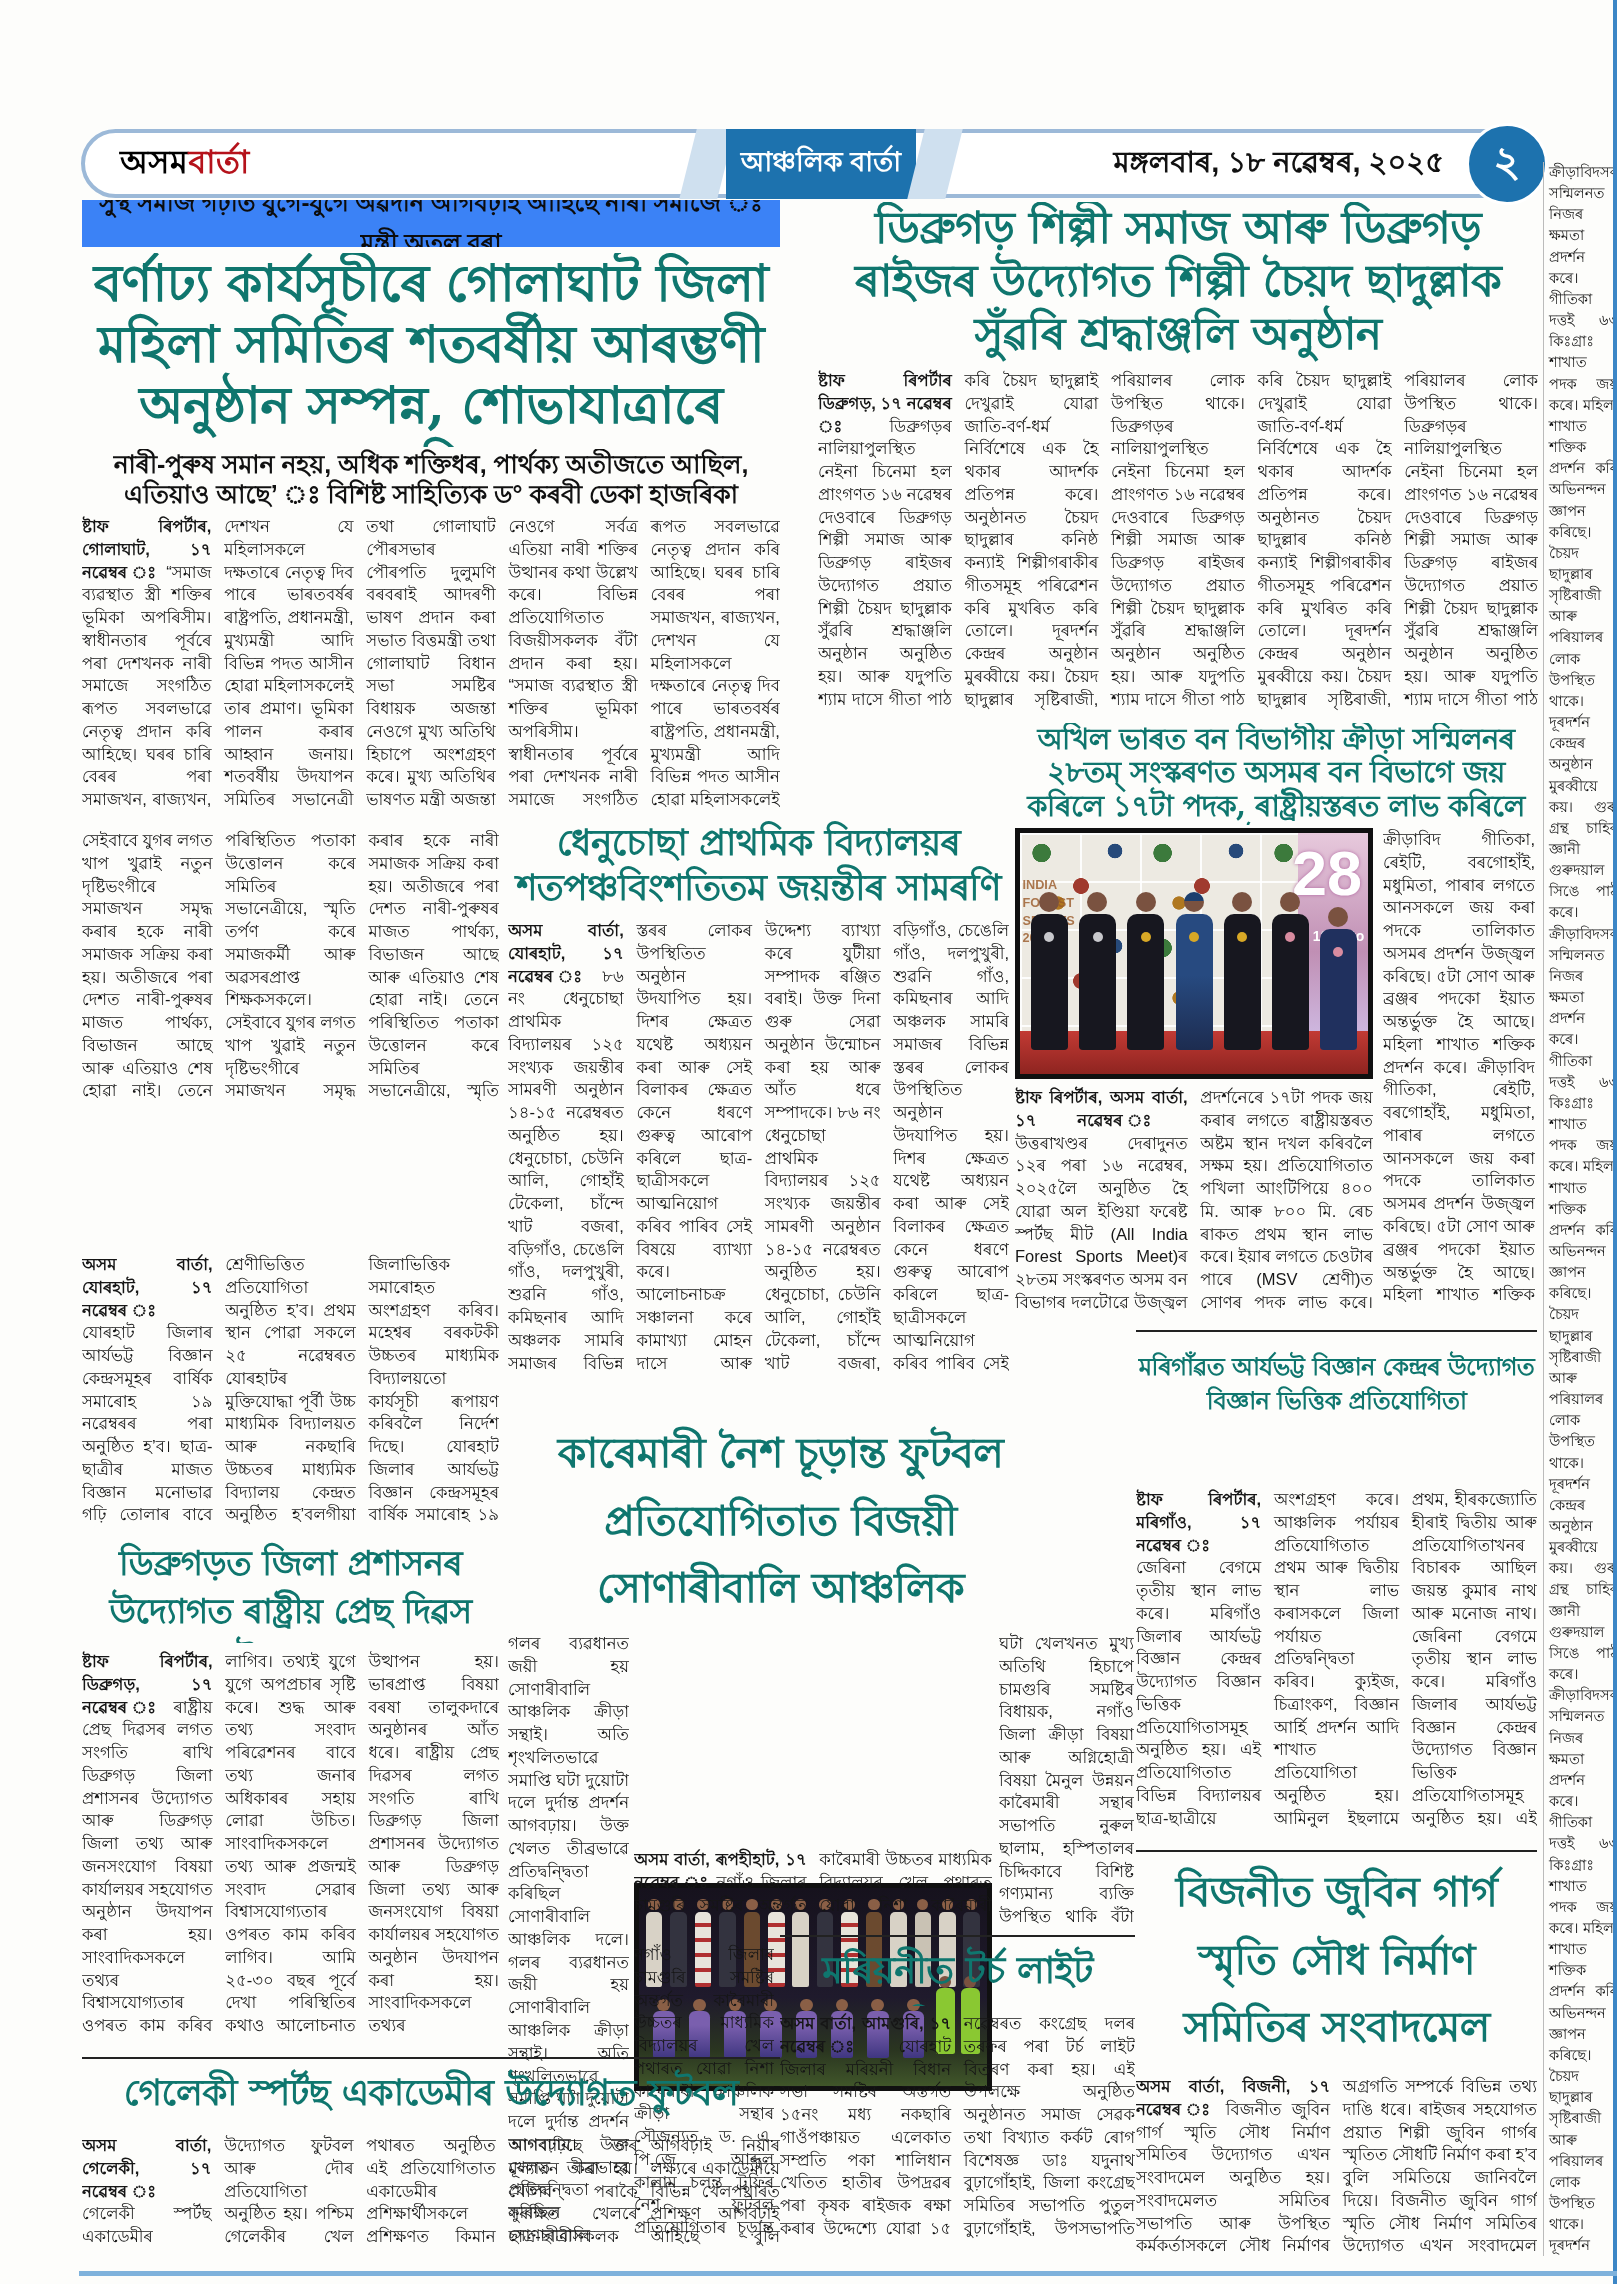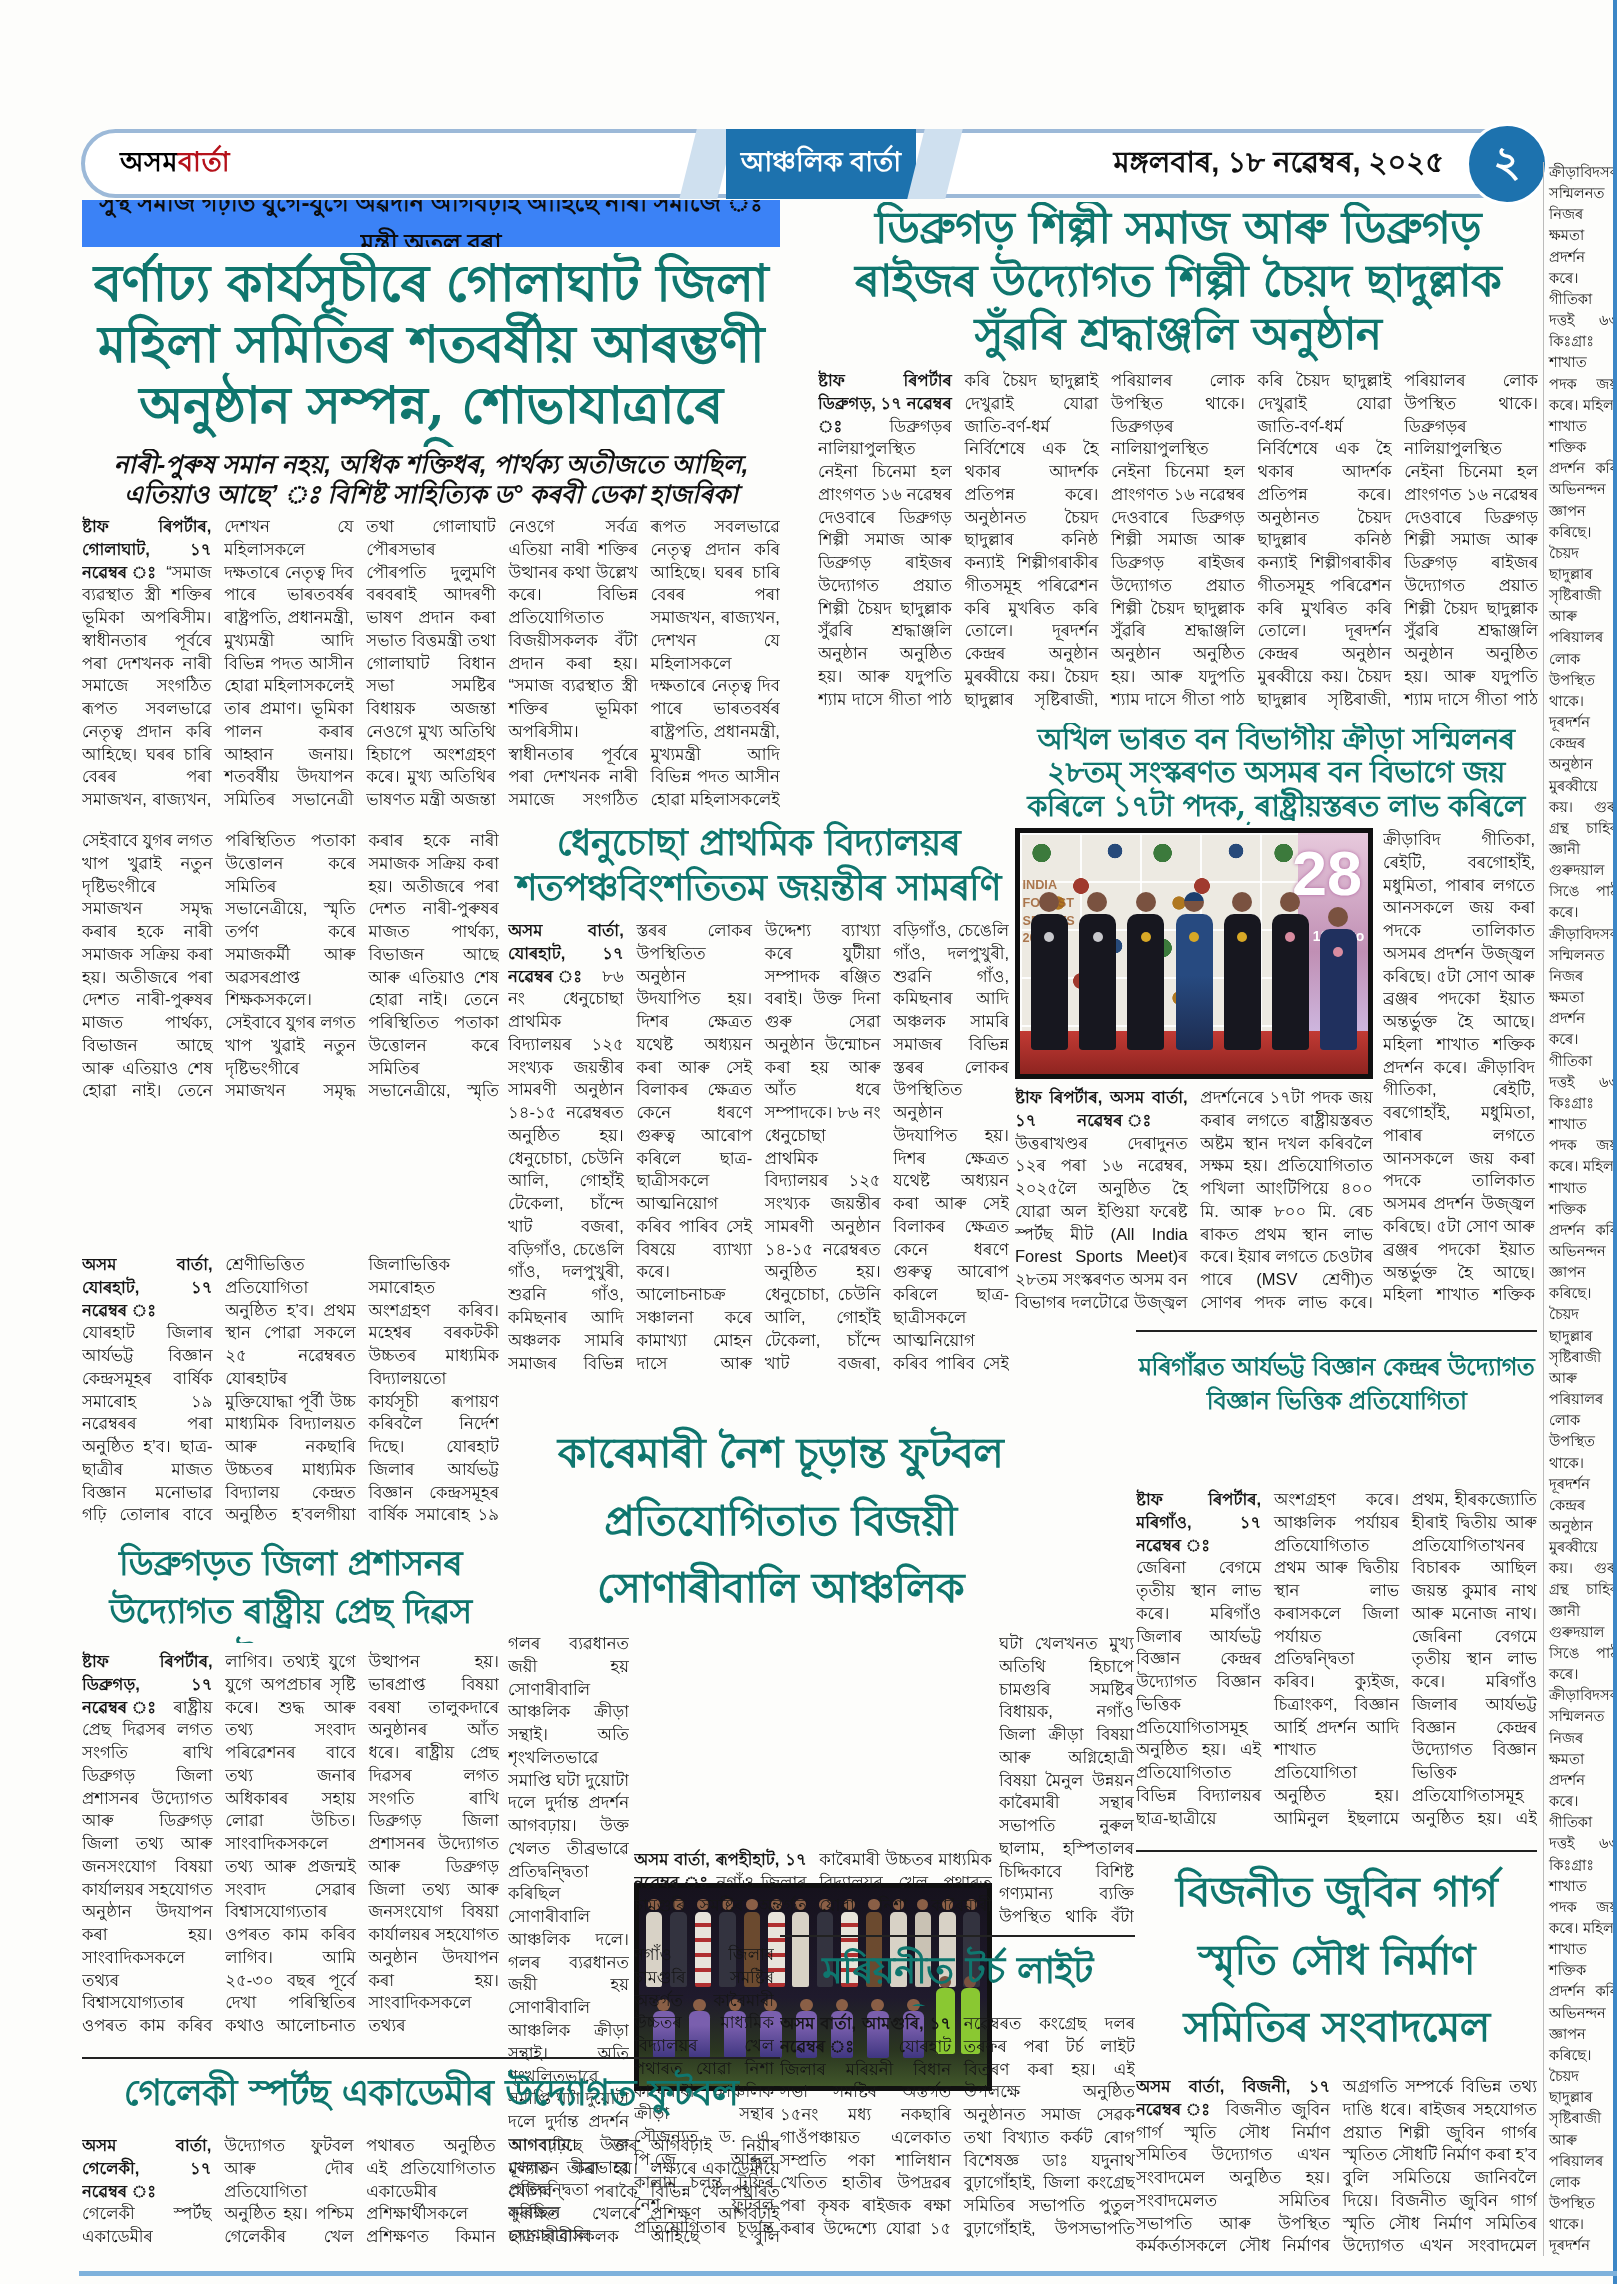--- a/index.html
+++ b/index.html
@@ -2,37 +2,37 @@
 <html style="font-size:10px"><head>
 <meta charset="utf-8">
 <style>
   html,body{margin:0;padding:0;background:#888;}
   .page{position:relative;width:1618px;height:2284px;background:#fdfdfb;
         font-family:"Liberation Sans","DejaVu Sans",sans-serif;overflow:hidden;}
   .abs{position:absolute;}
   
   .header-bar{left:81px;top:129px;width:1454px;height:61px;border:4.4px solid #9cb9d8;
               border-radius:38px;background:#fff;display:flex;align-items:center;}
-  .masthead{padding-left:35px;font-size:27px;font-weight:bold;letter-spacing:0.6px;white-space:nowrap;}
+  .masthead{padding-left:35px;font-size:32px;font-weight:bold;letter-spacing:0.6px;white-space:nowrap;}
   .masthead .red{color:#b5121b;}
   .section-box{position:absolute;left:641px;top:-4.4px;height:70px;width:190px;background:#1d72ae;
                color:#ffffff;font-size:27px;font-weight:bold;display:flex;align-items:center;justify-content:center;}
   .section-wing{position:absolute;top:-4.4px;height:70px;width:38px;background:#cfe0ef;}
   .wing-l{left:603px;transform:skewX(-14deg);}
   .wing-r{left:831px;transform:skewX(-14deg);}
   .header-date{position:absolute;right:95px;font-size:29px;font-weight:bold;color:#111;white-space:nowrap;}
   .page-circle{position:absolute;right:-9px;top:-10px;width:76px;height:76px;border-radius:50%;
                background:#1d72ae;border:3.8px solid #fff;color:#fff;font-size:42px;font-weight:bold;
                display:flex;align-items:center;justify-content:center;}
   
   .kicker{background:#3b82f6;display:flex;align-items:center;justify-content:center;
           font-size:24px;font-weight:bold;color:#0c0c0c;text-align:center;overflow:hidden;}
   .headline{font-weight:bold;color:#0f766e;text-align:center;overflow:hidden;
             font-family:"DejaVu Serif","Liberation Serif",serif;letter-spacing:-0.6px;}
-  .subhead{font-weight:bold;color:#111;text-align:center;overflow:hidden;font-style:italic;}
+  .subhead{font-weight:bold;color:#111;text-align:center;overflow:hidden;}
   .body-block{column-gap:12.7px;text-align:justify;overflow:hidden;font-size:16.5px;line-height:1.38;color:#161616;}
   .body-block p{margin:0;}
   .byline{font-weight:bold;}
   .byline::after{content:" ";}
   .divider{background:#222;height:1.9px;}
   .v-blue{background:#3c86c6;}
   .h-blue{background:#7fb2dc;}
   
   .photo{border:5px solid #101010;box-sizing:border-box;overflow:hidden;position:relative;background:#efece4;}
   .pf-wall{position:absolute;left:0;top:0;right:0;height:82%;

